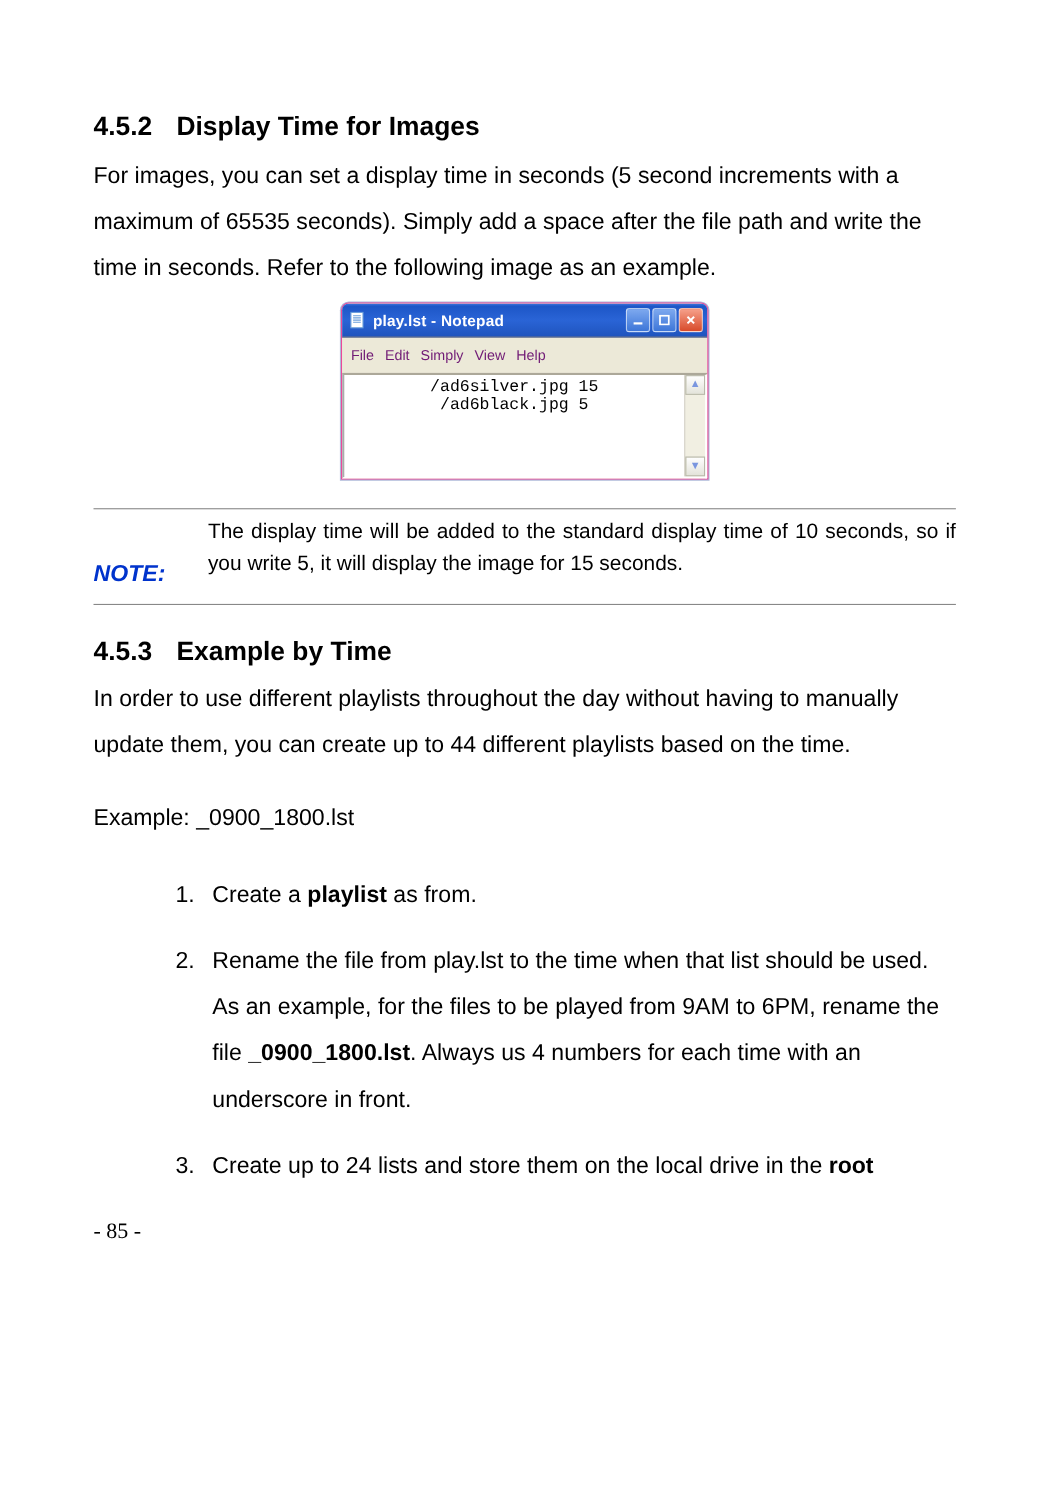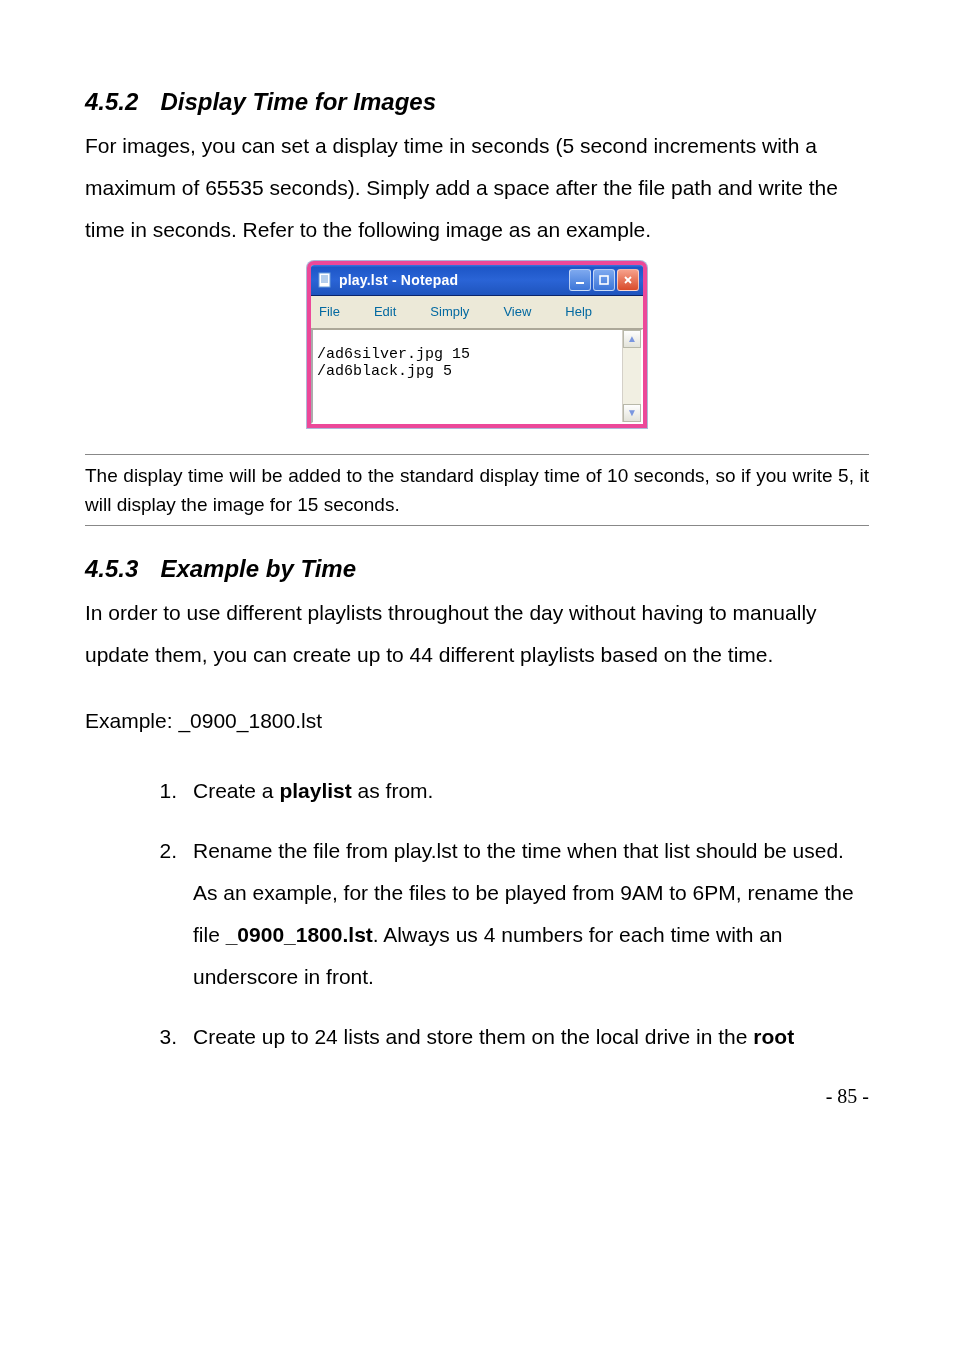--- a/index.html
+++ b/index.html
@@ -12,41 +12,41 @@
     font-family: Arial, Helvetica, sans-serif;
     color: #000;
     font-size: 21px;
     line-height: 2.0;
     padding: 85px 85px 30px 85px;
     box-sizing: border-box;
   }
   h2 {
     font-size: 24px;
     font-weight: bold;
-    margin: 0 0 6px 0;
+    margin: 14px 0 6px 0;
     line-height: 1.4;
-    font-style: italic;
   }
   .sec-no { display:inline-block; margin-right:22px; }
   p { margin: 0 0 10px 0; }
   .center-figure {
     display: flex;
     justify-content: center;
     margin: 10px 0 26px 0;
   }
   
   .np-window {
     width: 332px;
-    border: 4px solid #ec4899;
+    border: 1px solid #ec4899;
     border-radius: 7px 7px 0 0;
     font-family: Tahoma, Arial, sans-serif;
     font-size: 14px;
     background: #ece9d8;
     box-shadow: 0 0 0 1px #aeb8d8;
     overflow: hidden;
+    text-align: center;
   }
   .np-titlebar {
     background: linear-gradient(to bottom, #3b77dd 0%, #1d56c7 8%, #2a64d6 50%, #1f54bd 100%);
     color: #fff;
     height: 30px;
     display: flex;
     align-items: center;
     padding: 0 4px 0 6px;
     gap: 6px;
     border-bottom: 1px solid #0a246a;
@@ -75,39 +75,39 @@
   .np-btn-close {
     background: linear-gradient(to bottom, #f6a08a, #d84b2b);
     border: 1px solid #ffffff99;
     color:#fff;
   }
   .np-menu {
     background: #ece9d8;
     border-bottom: 1px solid #aca899;
     padding: 2px 4px;
     display:flex;
-    gap: 26px;
+    gap: 2px;
     font-size: 13px;
-    color:#0369a1;
+    color:#701a75;
   }
   .np-menu span { padding: 1px 4px; }
   .np-body-wrap {
     display:flex;
     border: 2px inset #fff;
     border-top: 1px solid #aca899;
     background:#fff;
     height: 92px;
   }
   .np-text {
     flex:1;
     font-family: "Lucida Console", "Courier New", monospace;
     font-size: 15px;
     line-height: 1.15;
     white-space: pre;
-    padding: 16px 4px;
+    padding: 2px 4px;
     color:#000;
   }
   .np-scroll {
     width: 18px;
     background: #f1efe2;
     border-left: 1px solid #d4d0c8;
     display:flex;
     flex-direction:column;
     justify-content:space-between;
   }
@@ -158,21 +158,21 @@
   }
   ol.steps > li::before {
     content: counter(step) ".";
     position: absolute;
     left: -18px;
     width: 32px;
     text-align: right;
   }
   .example-line { margin: 24px 0 28px 0; }
   .page-num {
-    text-align: right;
+    text-align: left;
     font-family: "Times New Roman", serif;
     font-size: 20px;
     margin-top: 14px;
   }
   .b { font-weight: bold; }
 </style>
 </head>
 <body>
 
 <h2>
@@ -226,20 +226,21 @@
       <div class="np-scroll">
         <div class="np-scroll-btn">▲</div>
         <div class="np-scroll-btn">▼</div>
       </div>
     </div>
   </div>
 </div>
 
 <div class="note-box">
   <div class="note-row">
+    <div class="note-label">NOTE:</div>
     <div class="note-text">The display time will be added to the standard display time of 10 seconds, so if you write 5, it will display the image for 15 seconds.</div>
   </div>
 </div>
 
 <h2>
   <span class="sec-no">4.5.3</span><span>Example by Time</span>
 </h2>
 <p>In order to use different playlists throughout the day without having to manually update them, you can create up to 44 different playlists based on the time.</p>
 
 <p class="example-line"><span>Example: </span><span>_0900_1800.lst</span></p>

